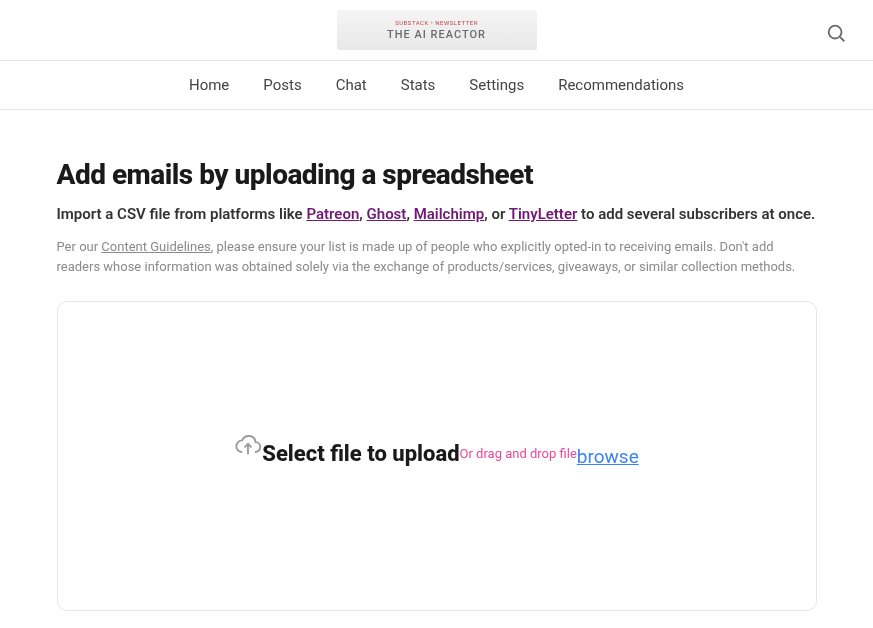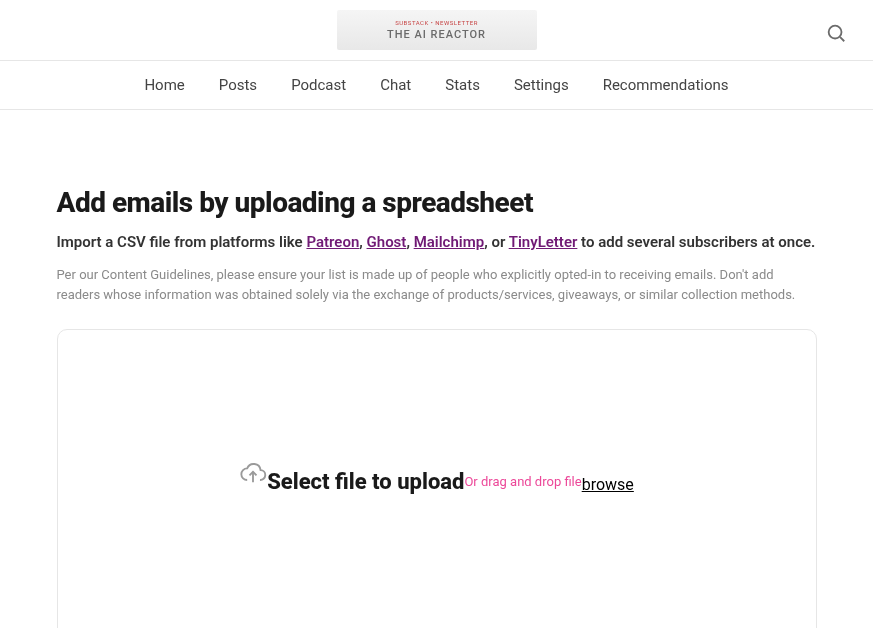--- a/index.html
+++ b/index.html
@@ -75,41 +75,41 @@
     .main {
       max-width: 760px;
       margin: 0 auto;
       padding: 48px 0 40px;
     }
     .page-title {
       font-size: 28px;
       font-weight: 800;
       letter-spacing: -0.5px;
       margin-bottom: 14px;
-      margin-top: 28px;
     }
     .intro-line {
       font-size: 15px;
       color: #333;
       font-weight: 600;
       margin-bottom: 14px;
     }
     .intro-line a {
       color: #701a75;
       text-decoration: underline;
       cursor: pointer;
     }
     .note {
       font-size: 13px;
       color: #8a8a8a;
       line-height: 1.55;
       margin-bottom: 24px;
     }
     .note a {
       color: #8a8a8a;
+      text-decoration: underline;
       cursor: pointer;
     }
     .dropzone {
       border: 1px solid #e6e6e6;
       border-radius: 10px;
       height: 310px;
       display: flex;
       flex-direction: row;
       align-items: center;
       justify-content: center;
@@ -125,22 +125,22 @@
       font-weight: 800;
       color: #1a1a1a;
       margin-bottom: 6px;
     }
     .drop-sub {
       font-size: 13px;
       color: #ec4899;
       margin-bottom: 6px;
     }
     .browse-link {
-      font-size: 16px;
-      color: #000000;
+      font-size: 19px;
+      color: #3b82f6;
       text-decoration: underline;
       cursor: pointer;
     }
   </style>
 </head>
 <body>
 
 <div class="header">
   <div class="logo-box">
     <div class="logo-small">SUBSTACK  •  NEWSLETTER</div>
@@ -150,21 +150,20 @@
     <svg width="22" height="22" viewBox="0 0 24 24" fill="none" stroke="currentColor" stroke-width="2">
       <circle cx="11" cy="11" r="7"></circle>
       <line x1="21" y1="21" x2="16.5" y2="16.5"></line>
     </svg>
   </div>
 </div>
 
 <div class="nav">
   <div class="nav-item">Home</div>
   <div class="nav-item">Posts</div>
-  <div class="nav-item">Podcast</div>
   <div class="nav-item">Chat</div>
   <div class="nav-item">Stats</div>
   <div class="nav-item">Settings</div>
   <div class="nav-item">Recommendations</div>
 </div>
 
 <div class="main">
   <h1 class="page-title">Add emails by uploading a spreadsheet</h1>
 
   <p class="intro-line">

